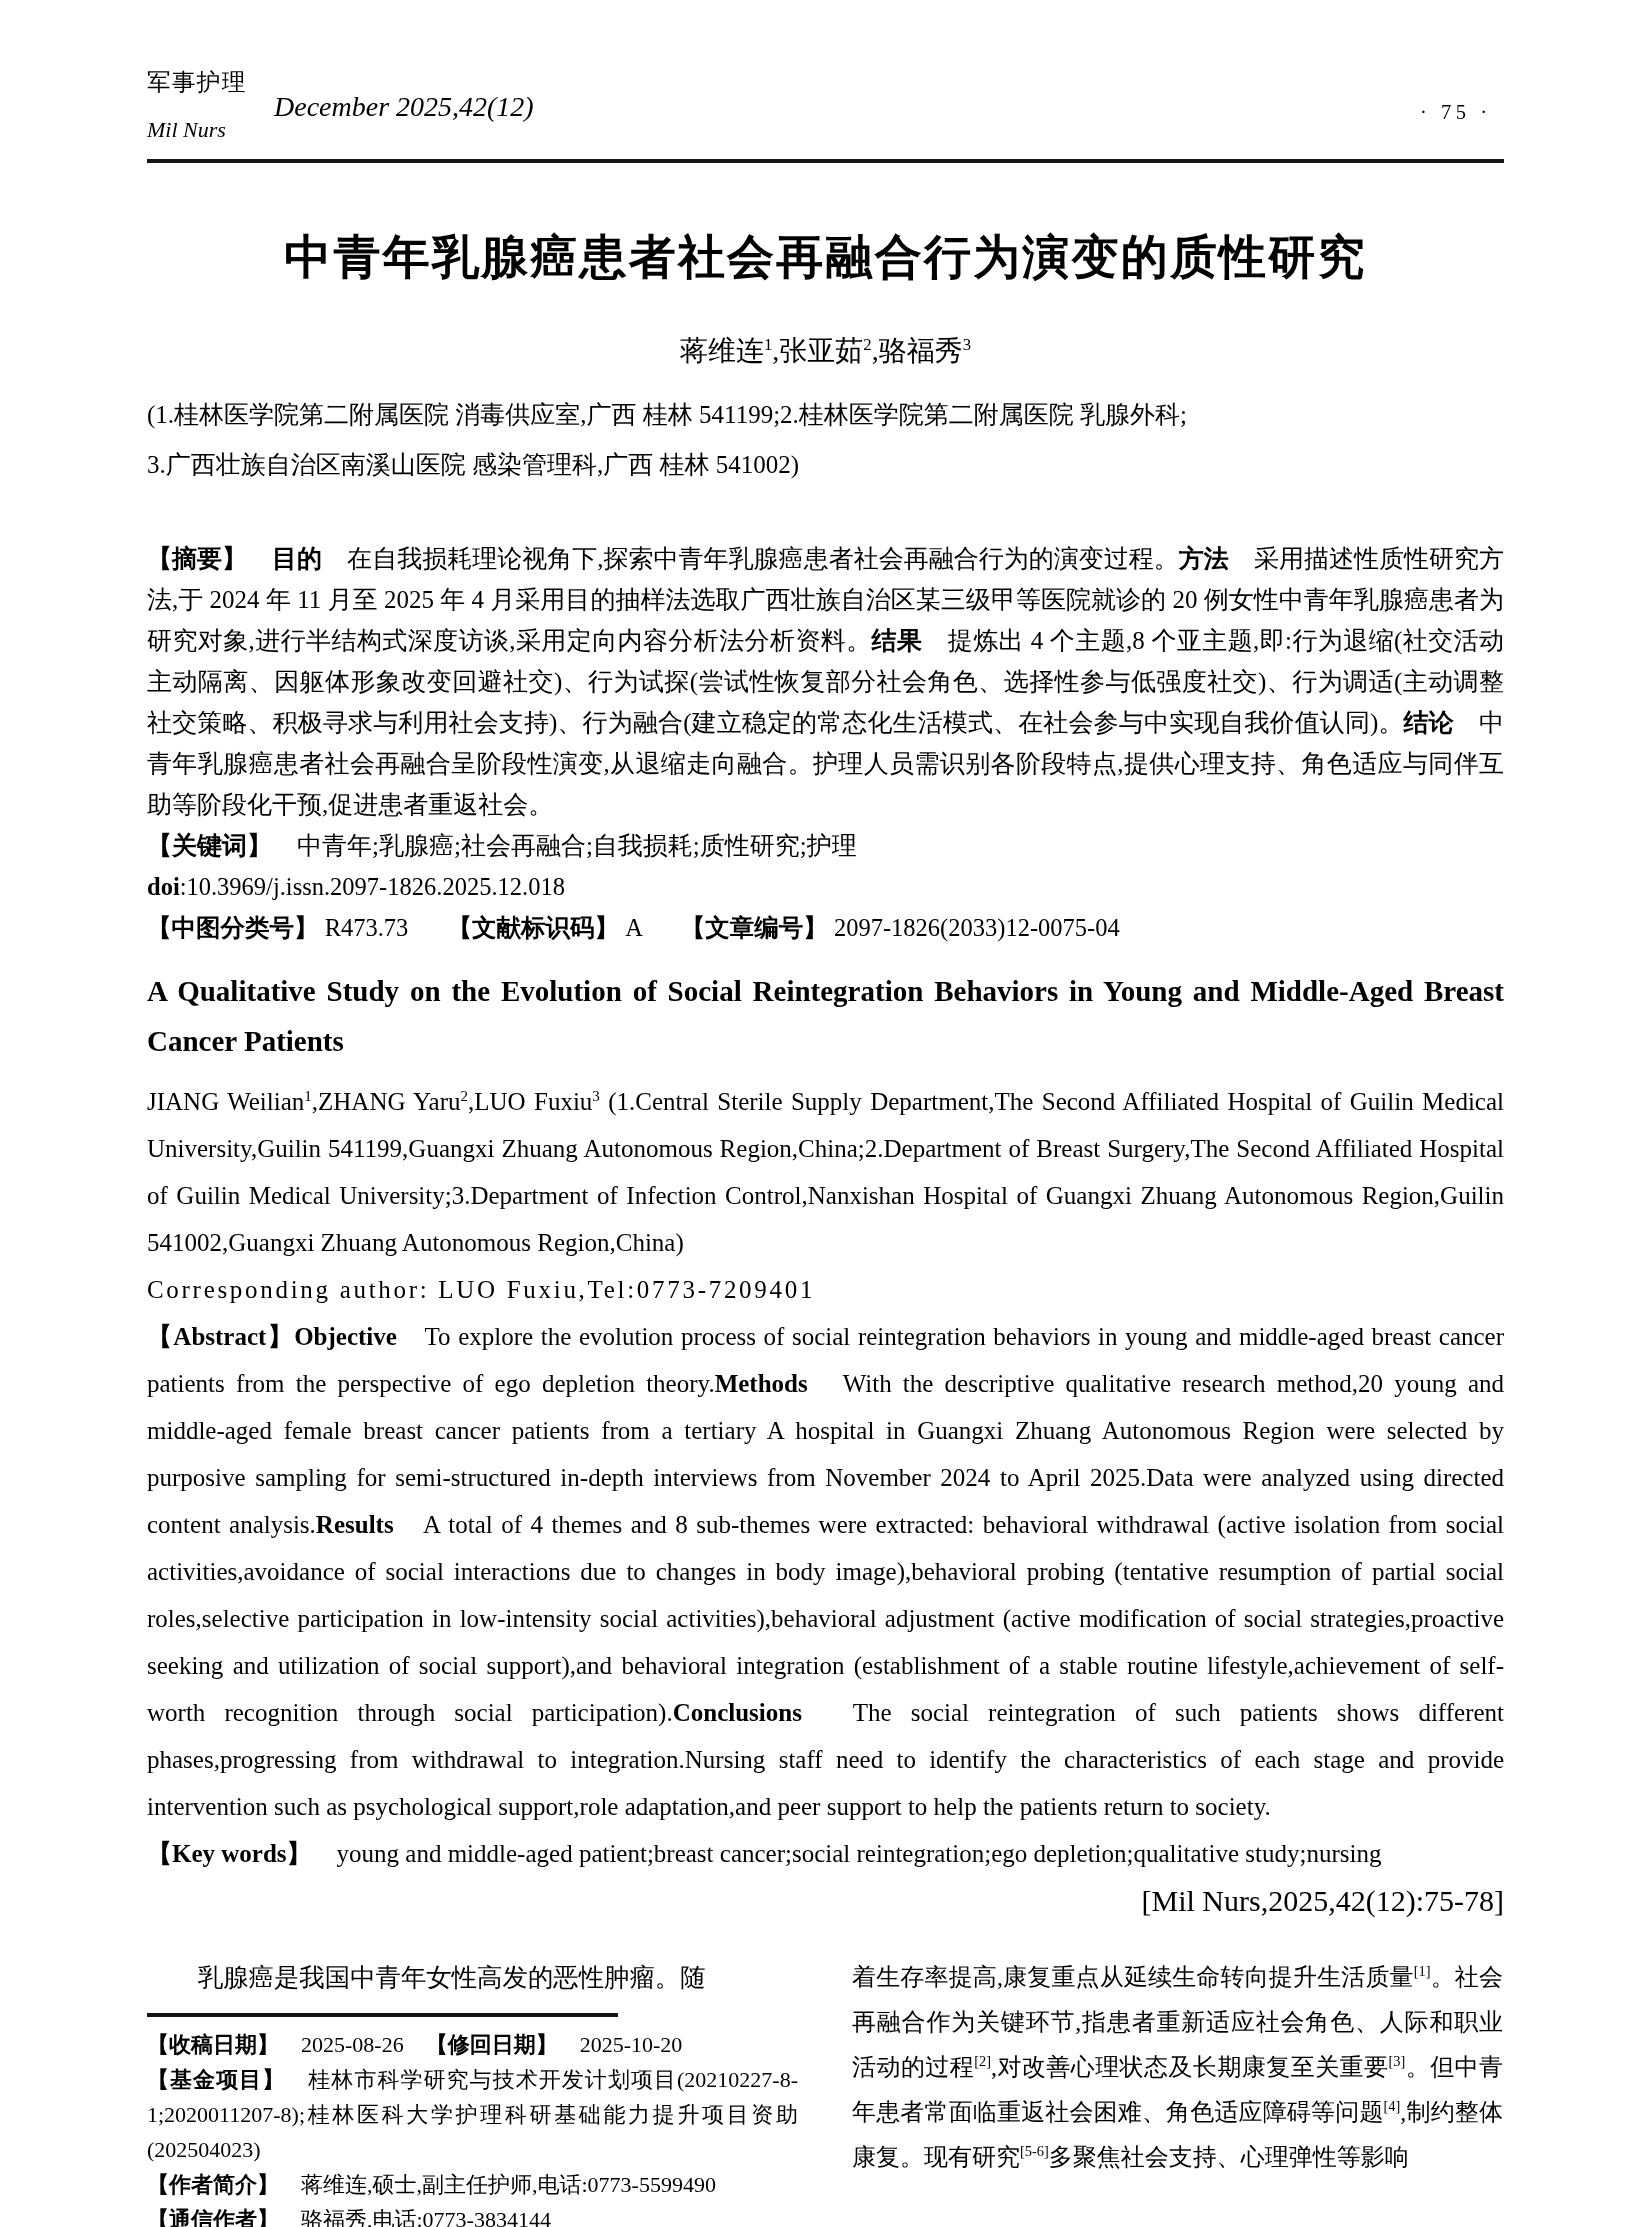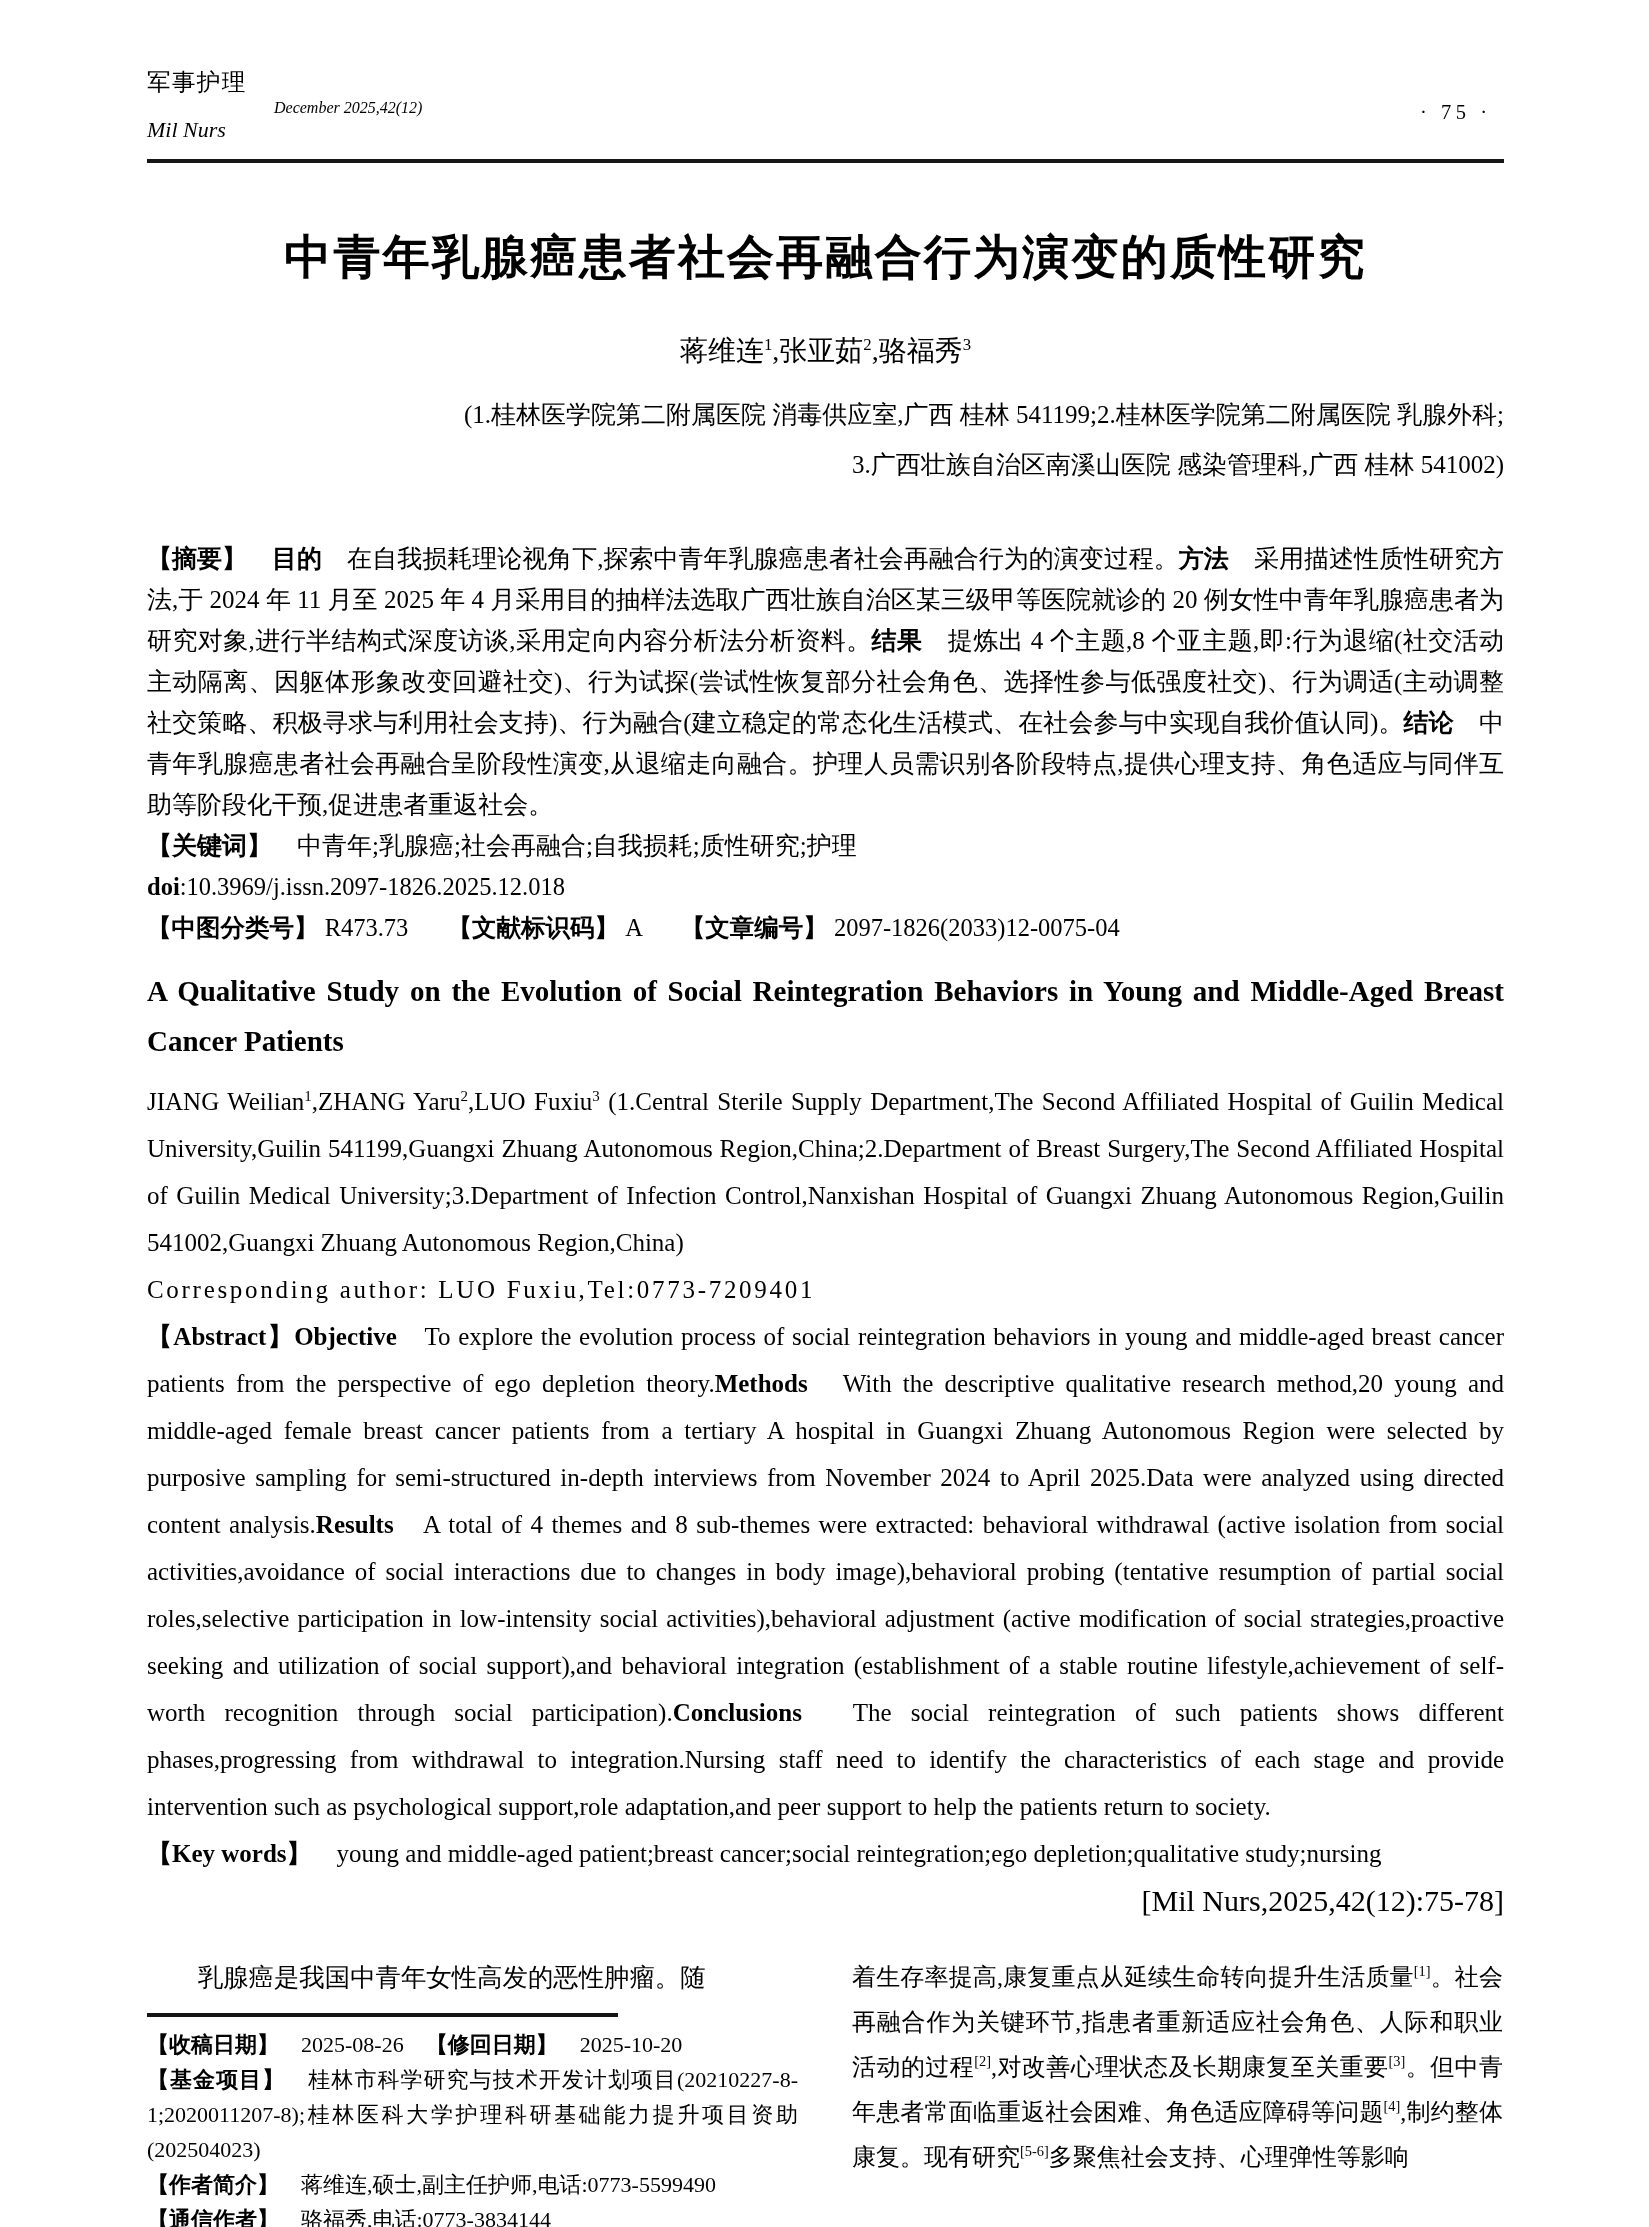--- a/index.html
+++ b/index.html
@@ -14,33 +14,33 @@
     font-family: "Liberation Serif", "DejaVu Serif", serif;
     overflow: hidden;
   }
   .bold { font-weight: bold; }
   sup { font-size: 0.60em; vertical-align: super; line-height: 0; }
 
   
   .header { position: relative; height: 77px; }
   .journal-cn { font-size: 23.6px; letter-spacing: 1.3px; }
   .journal-en { font-size: 22px; font-style: italic; margin-top: 19px; }
-  .header-issue { position: absolute; left: 127px; top: 25px; font-size: 16px; font-style: italic; margin-top: 8px; }
+  .header-issue { position: absolute; left: 127px; top: 25px; font-size: 28px; font-style: italic; }
   .header-page { position: absolute; right: 12.5px; top: 35px; font-size: 20.5px; letter-spacing: 4.5px; }
   .header-rule { height: 3.6px; background: #161616; margin-top: 16px; }
 
   
   .title-cn {
     margin-top: 63px; text-align: center;
     font-family: Liberation Sans, sans-serif;
     font-weight: bold; font-size: 47px; letter-spacing: 2.2px;
   }
   .authors-cn { margin-top: 43px; text-align: center; font-size: 28px; }
   .affils { margin-top: 20.5px; }
-  .affil { text-align: right; font-size: 25px; line-height: 50px; }
+  .affil { text-align: left; font-size: 25px; line-height: 50px; }
 
   .abstract-cn { margin-top: 48px; font-size: 25px; line-height: 41px; text-align: justify; }
   .kw-cn   { font-size: 25px; line-height: 41px; text-align: justify; }
   .doi-line { font-size: 24.5px; line-height: 41px; }
   .class-line { font-size: 24.5px; line-height: 41px; }
   .class-line .gap { display: inline-block; width: 27px; }
 
   .title-en { margin-top: 18px; font-size: 29px; font-weight: bold; line-height: 50px; text-align: justify; }
   .authors-en { margin-top: 11.6px; font-size: 25px; line-height: 47px; text-align: justify; }
   .corresponding { font-size: 25px; line-height: 47px; letter-spacing: 2.7px; }

